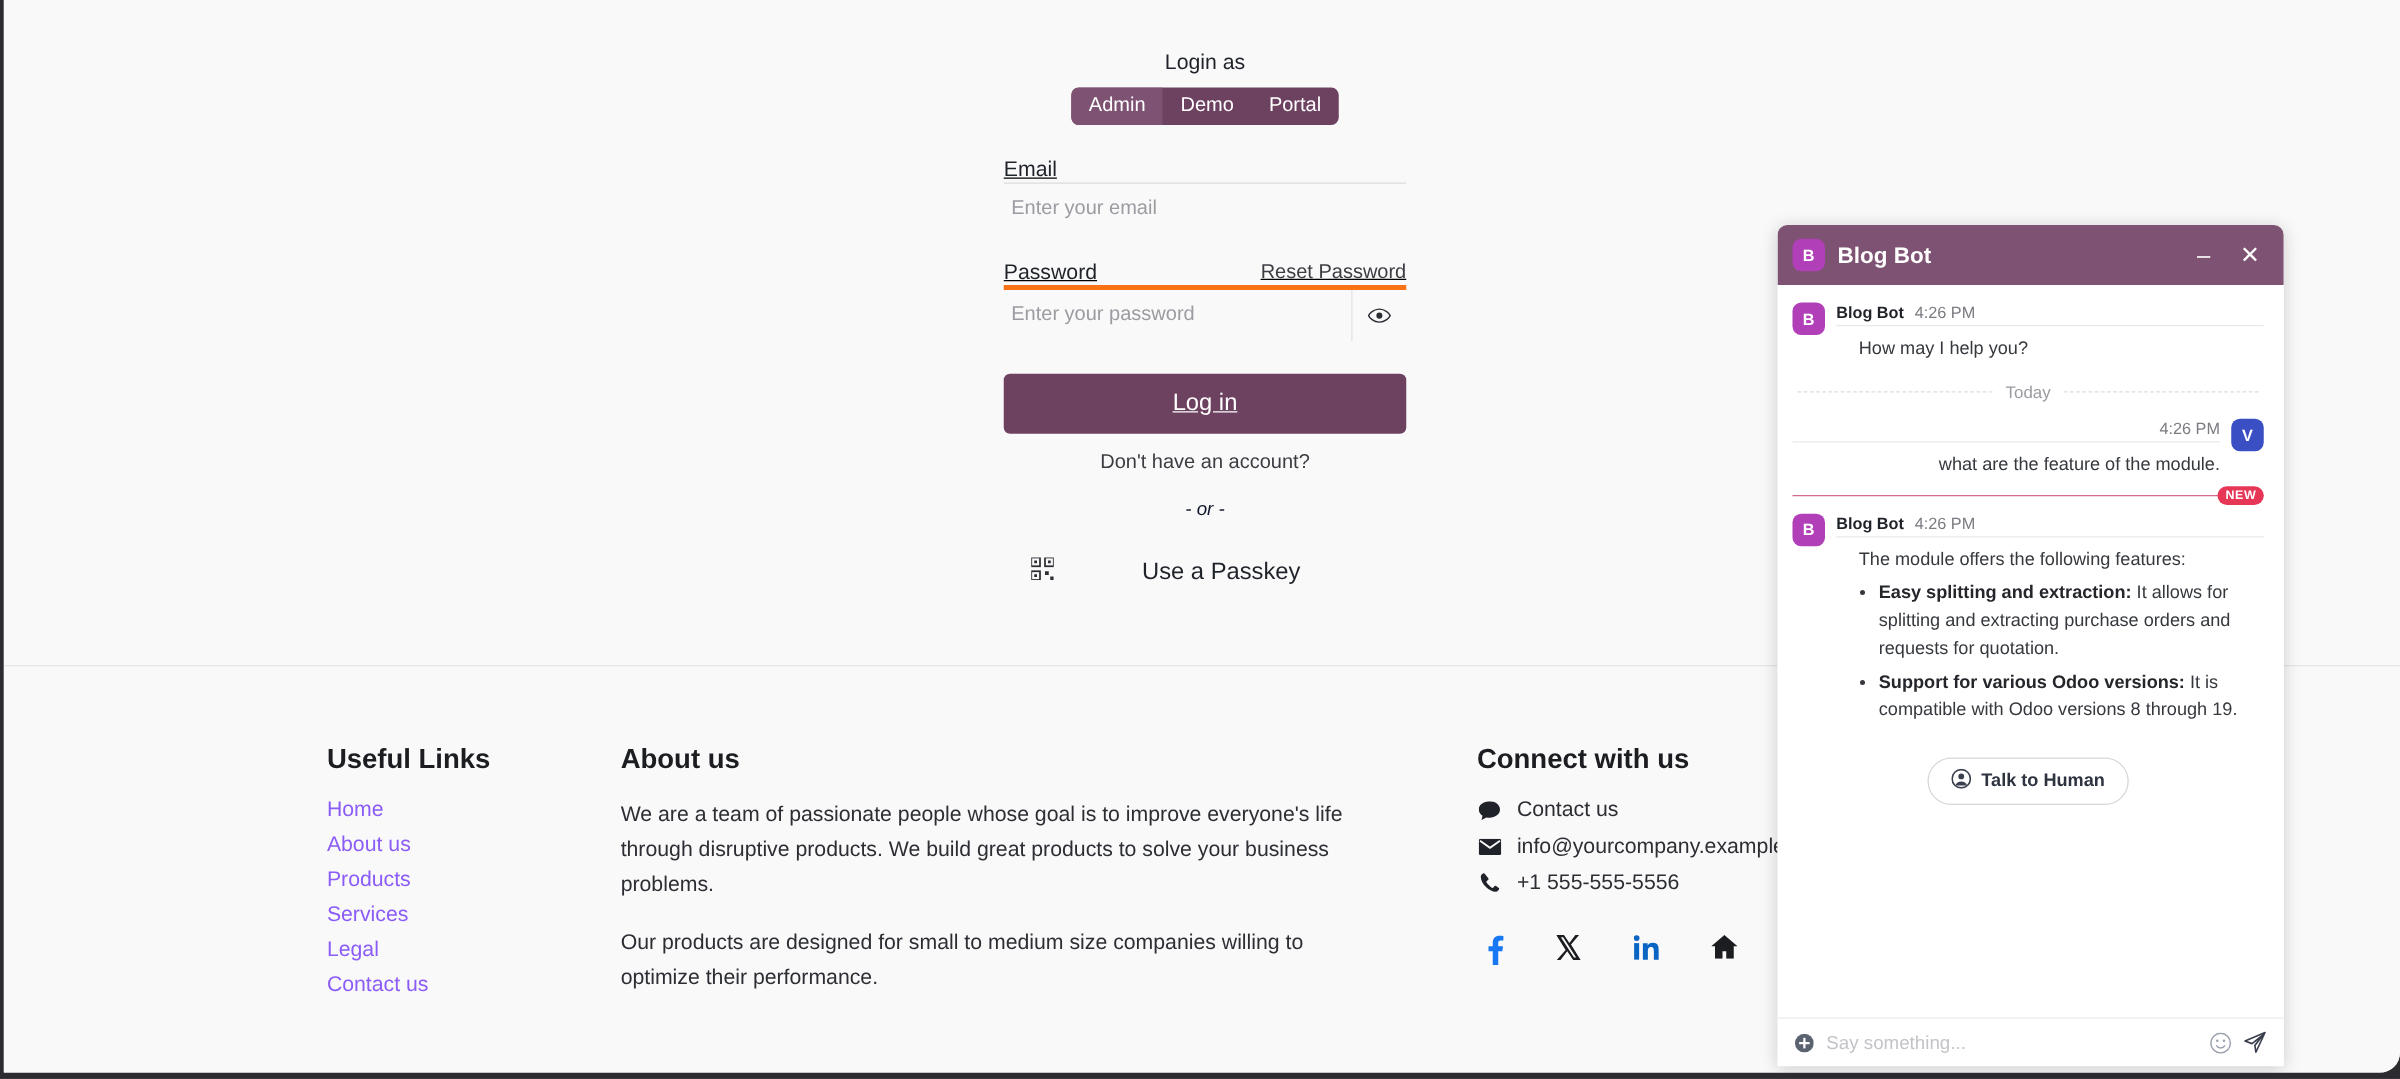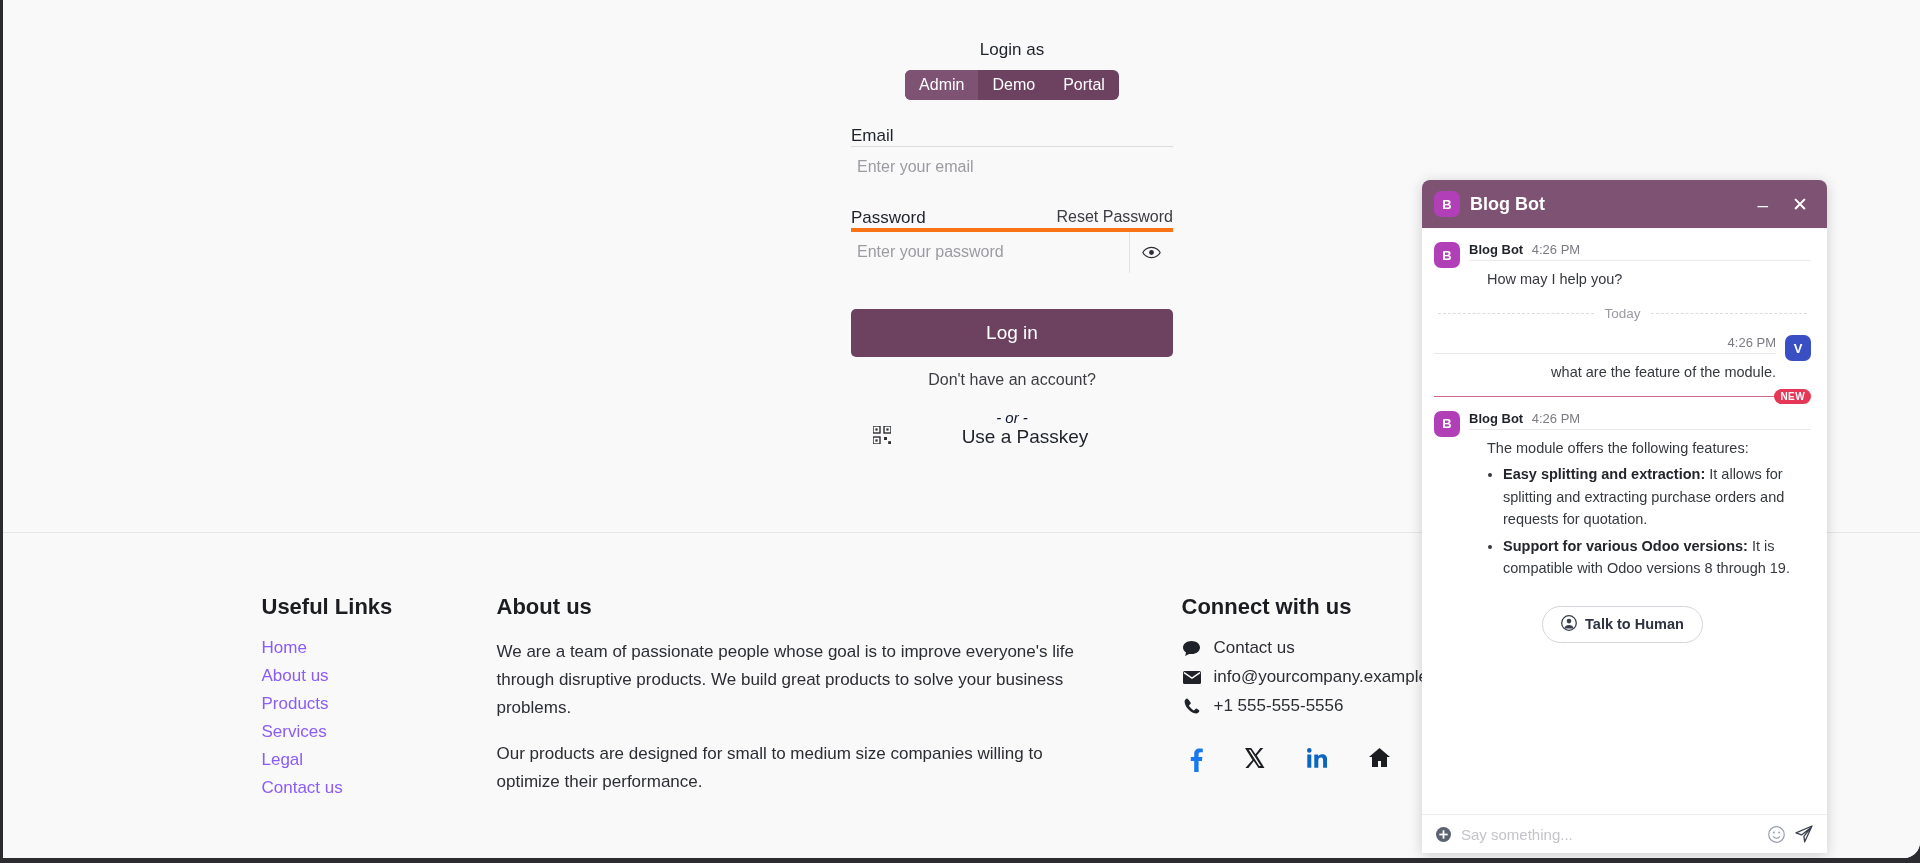--- a/index.html
+++ b/index.html
@@ -18,21 +18,21 @@
   }
 
   
   .login-wrap {
     position: absolute; left: 0; top: 0;
     width: 1917px; height: 533px;
     background: #f9f9fa;
     border-bottom: 1px solid #e6e6e8;
   }
   .login-card {
-    position: absolute; left: 848px; top: 40px;
+    position: absolute; left: 800px; top: 40px;
     width: 322px;
   }
   .login-as-label {
     text-align: center; font-size: 17px; color: #1f2329;
     margin-bottom: 10px;
   }
   .login-as-group {
     display: flex; justify-content: center; margin-bottom: 26px;
   }
   .pill-group {
@@ -40,56 +40,57 @@
     overflow: hidden;
   }
   .pill {
     padding: 6px 14px; font-size: 16px; color: #ffffff;
     border: none; background: transparent; cursor: pointer;
     font-family: "Liberation Sans", sans-serif;
   }
   .pill.active { background: #7d5272; }
 
   .field-row {
-    display: flex; justify-content: space-between; align-items: flex-start;
+    display: flex; justify-content: space-between; align-items: center; text-decoration: underline;
   }
   .field-label { font-size: 17px; color: #1f2329; font-weight: 400; }
   .link-muted {
     font-size: 16px; color: #3c3c42; text-decoration: none; cursor: pointer;
   }
   .text-input {
     width: 100%; border: none; border-top: 1px solid #dcdce0;
     background: transparent; font-size: 16px; color: #8a8a90;
     padding: 11px 2px 12px 6px; outline: none;
     font-family: "Liberation Sans", sans-serif;
   }
   .text-input::placeholder { color: #9b9ba1; }
   .pwd-wrap { display: flex; align-items: stretch; border-top: 4px solid #f97316; }
   .pwd-wrap .text-input { border-top: none; flex: 1; }
   .eye-btn {
     width: 44px; border: none; border-left: 1px solid #e2e2e6;
     background: transparent; cursor: pointer;
     display: flex; align-items: center; justify-content: center;
   }
   .login-btn {
-    width: 100%; margin-top: 36px; padding: 13px 0;
+    width: 100%; margin-top: 26px; padding: 13px 0;
     background: #6d4261; color: #fff; border: none; border-radius: 5px;
     font-size: 19px; cursor: pointer;
     font-family: "Liberation Sans", sans-serif;
+    text-decoration: underline;
   }
   .signup-line {
     text-align: center; margin-top: 14px; font-size: 16px; color: #3c3c42;
     cursor: pointer;
   }
   .or-line {
     text-align: center; margin-top: 20px; font-size: 15px;
     color: #0f172a; font-style: italic;
   }
   .passkey-row {
-    display: flex; align-items: center; padding-left: 22px;
+    display: flex; align-items: center; margin-top: 30px; padding-left: 22px;
   }
   .passkey-label {
     flex: 1; text-align: center; font-size: 19px; color: #1f2329;
     cursor: pointer; padding-right: 14px;
   }
 
   
   .footer {
     position: absolute; left: 0; top: 534px;
     width: 1917px; height: 408px;

